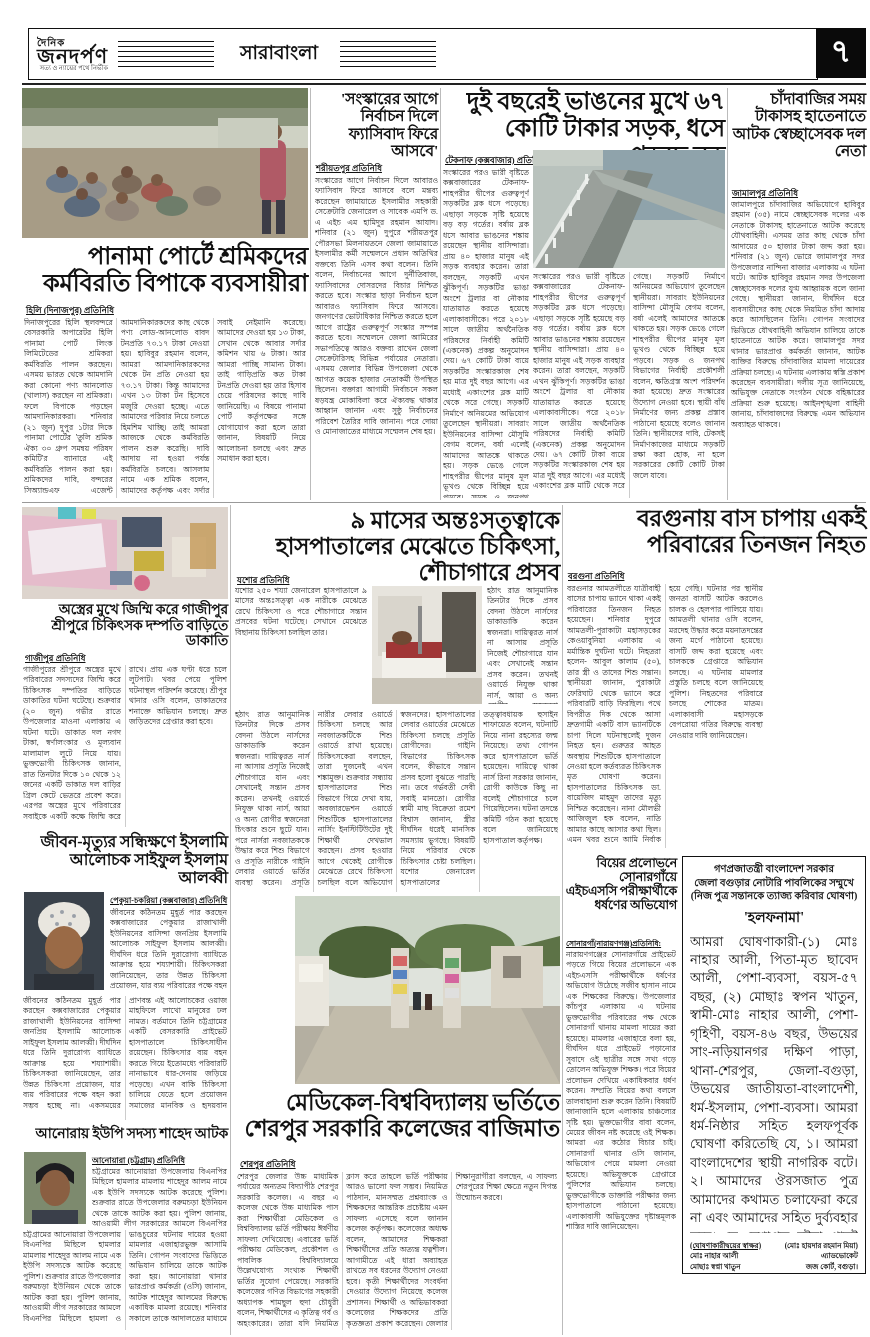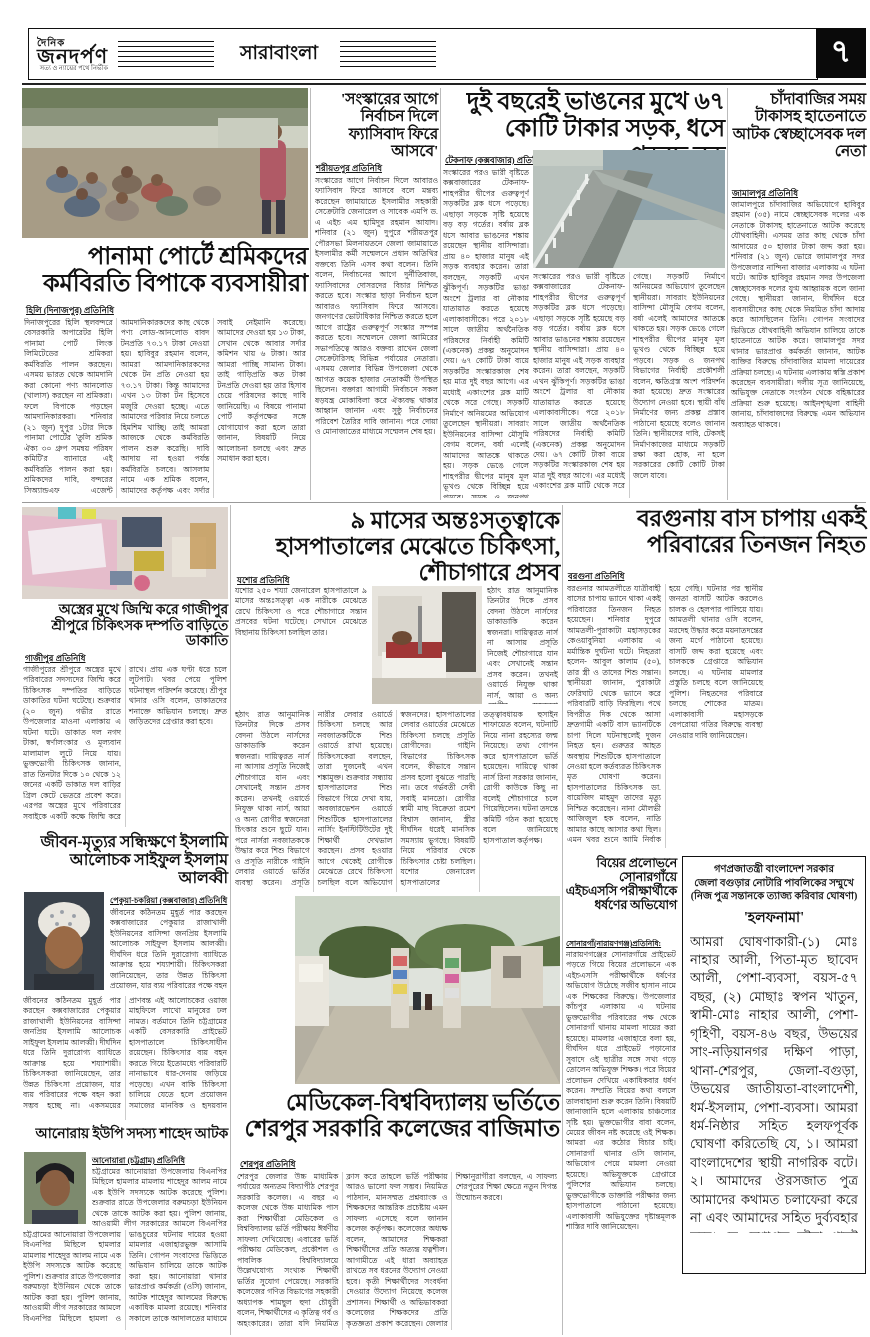--- a/index.html
+++ b/index.html
@@ -236,13 +236,25 @@
 <div class="abs headline" style="left:565px;top:856px;width:112px;font-size:12.5px;">বিয়ের প্রলোভনে সোনারগাঁয়ে এইচএসসি পরীক্ষার্থীকে ধর্ষণের অভিযোগ</div>
 <div class="abs byline" style="left:566px;top:936px;font-size:7.5px;">সোনারগাঁ(নারায়ণগঞ্জ)প্রতিনিধি:</div>
 <div class="abs body-txt" style="left:566px;top:950px;width:110px;height:382px;">নারায়ণগঞ্জের সোনারগাঁয়ে প্রাইভেট পড়তে গিয়ে বিয়ের প্রলোভনে এক এইচএসসি পরীক্ষার্থীকে ধর্ষণের অভিযোগ উঠেছে সজীব হাসান নামে এক শিক্ষকের বিরুদ্ধে। উপজেলার কাঁচপুর এলাকায় এ ঘটনায় ভুক্তভোগীর পরিবারের পক্ষ থেকে সোনারগাঁ থানায় মামলা দায়ের করা হয়েছে। মামলার এজাহারে বলা হয়, দীর্ঘদিন ধরে প্রাইভেট পড়ানোর সুবাদে ওই ছাত্রীর সঙ্গে সখ্য গড়ে তোলেন অভিযুক্ত শিক্ষক। পরে বিয়ের প্রলোভন দেখিয়ে একাধিকবার ধর্ষণ করেন। সম্প্রতি বিয়ের কথা বললে তালবাহানা শুরু করেন তিনি। বিষয়টি জানাজানি হলে এলাকায় চাঞ্চল্যের সৃষ্টি হয়। ভুক্তভোগীর বাবা বলেন, মেয়ের জীবন নষ্ট করেছে ওই শিক্ষক। আমরা এর কঠোর বিচার চাই। সোনারগাঁ থানার ওসি জানান, অভিযোগ পেয়ে মামলা নেওয়া হয়েছে। অভিযুক্তকে গ্রেপ্তারে পুলিশের অভিযান চলছে। ভুক্তভোগীকে ডাক্তারি পরীক্ষার জন্য হাসপাতালে পাঠানো হয়েছে। এলাকাবাসী অভিযুক্তের দৃষ্টান্তমূলক শাস্তির দাবি জানিয়েছেন।</div>
 
 <div class="abs notice-box" style="left:682px;top:856px;width:184px;height:418px;">
   <div class="notice-head">গণপ্রজাতন্ত্রী বাংলাদেশ সরকার</div>
   <div class="notice-head">জেলা বগুড়ার নোটারি পাবলিকের সম্মুখে</div>
   <div class="notice-head">(নিজ পুত্র সন্তানকে ত্যাজ্য করিবার ঘোষণা)</div>
   <div class="notice-title">'হলফনামা'</div>
   <div class="notice-body" style="height:300px;overflow:hidden;">আমরা ঘোষণাকারী-(১) মোঃ নাহার আলী, পিতা-মৃত ছাবেদ আলী, পেশা-ব্যবসা, বয়স-৫৭ বছর, (২) মোছাঃ স্বপন খাতুন, স্বামী-মোঃ নাহার আলী, পেশা-গৃহিণী, বয়স-৪৬ বছর, উভয়ের সাং-নড়িয়ানগর দক্ষিণ পাড়া, থানা-শেরপুর, জেলা-বগুড়া, উভয়ের জাতীয়তা-বাংলাদেশী, ধর্ম-ইসলাম, পেশা-ব্যবসা। আমরা ধর্ম-নিষ্ঠার সহিত হলফপূর্বক ঘোষণা করিতেছি যে, ১। আমরা বাংলাদেশের স্থায়ী নাগরিক বটে। ২। আমাদের ঔরসজাত পুত্র আমাদের কথামত চলাফেরা করে না এবং আমাদের সহিত দুর্ব্যবহার করে। সে নেশাগ্রস্ত হইয়া প্রায়ই পরিবারের সদস্যদের উপর অত্যাচার করে। ৩। আমরা তাহাকে বহুবার বুঝাইবার চেষ্টা করিয়াছি, কিন্তু সে আমাদের কোনো কথা শুনে না। তাহার কার্যকলাপে আমরা সামাজিক ও মানসিকভাবে ক্ষতিগ্রস্ত হইতেছি। ৪। এমতাবস্থায় আমরা স্বেচ্ছায় আমাদের পুত্রকে ত্যাজ্য ঘোষণা করিলাম। অদ্য হইতে আমাদের স্থাবর-অস্থাবর কোনো সম্পত্তিতে তাহার কোনো অধিকার থাকিবে না। ৫। জেলা বগুড়ার নোটারী পাবলিকের সম্মুখে হাজির হইয়া স্বেচ্ছায়, স্বজ্ঞানে বিনা প্ররোচনায় সুস্থ শরীরে নিজ নিজ নাম সহি স্বাক্ষর অন্তে ইহা সম্পাদন করিলাম। ইতি, তাং- ০৫/০৬/২০২৫ ইং। আমার সম্মুখে তাহাদের নিজ নাম স্বাক্ষর করিলে আমি তাহাদেরকে শনাক্ত করিলাম।</div>
+  <div class="notice-signs">
+    <div>
+      <div style="text-decoration:underline;">(ঘোষণাকারীদ্বয়ের স্বাক্ষর)</div>
+      <div>মোঃ নাহার আলী</div>
+      <div>মোছাঃ স্বপ্না খাতুন</div>
+    </div>
+    <div style="text-align:right;">
+      <div>(মোঃ হায়দার রহমান মিয়া)</div>
+      <div>এ্যাডভোকেট</div>
+      <div>জজ কোর্ট, বগুড়া।</div>
+    </div>
+  </div>
 </div>
 
 </body></html>

